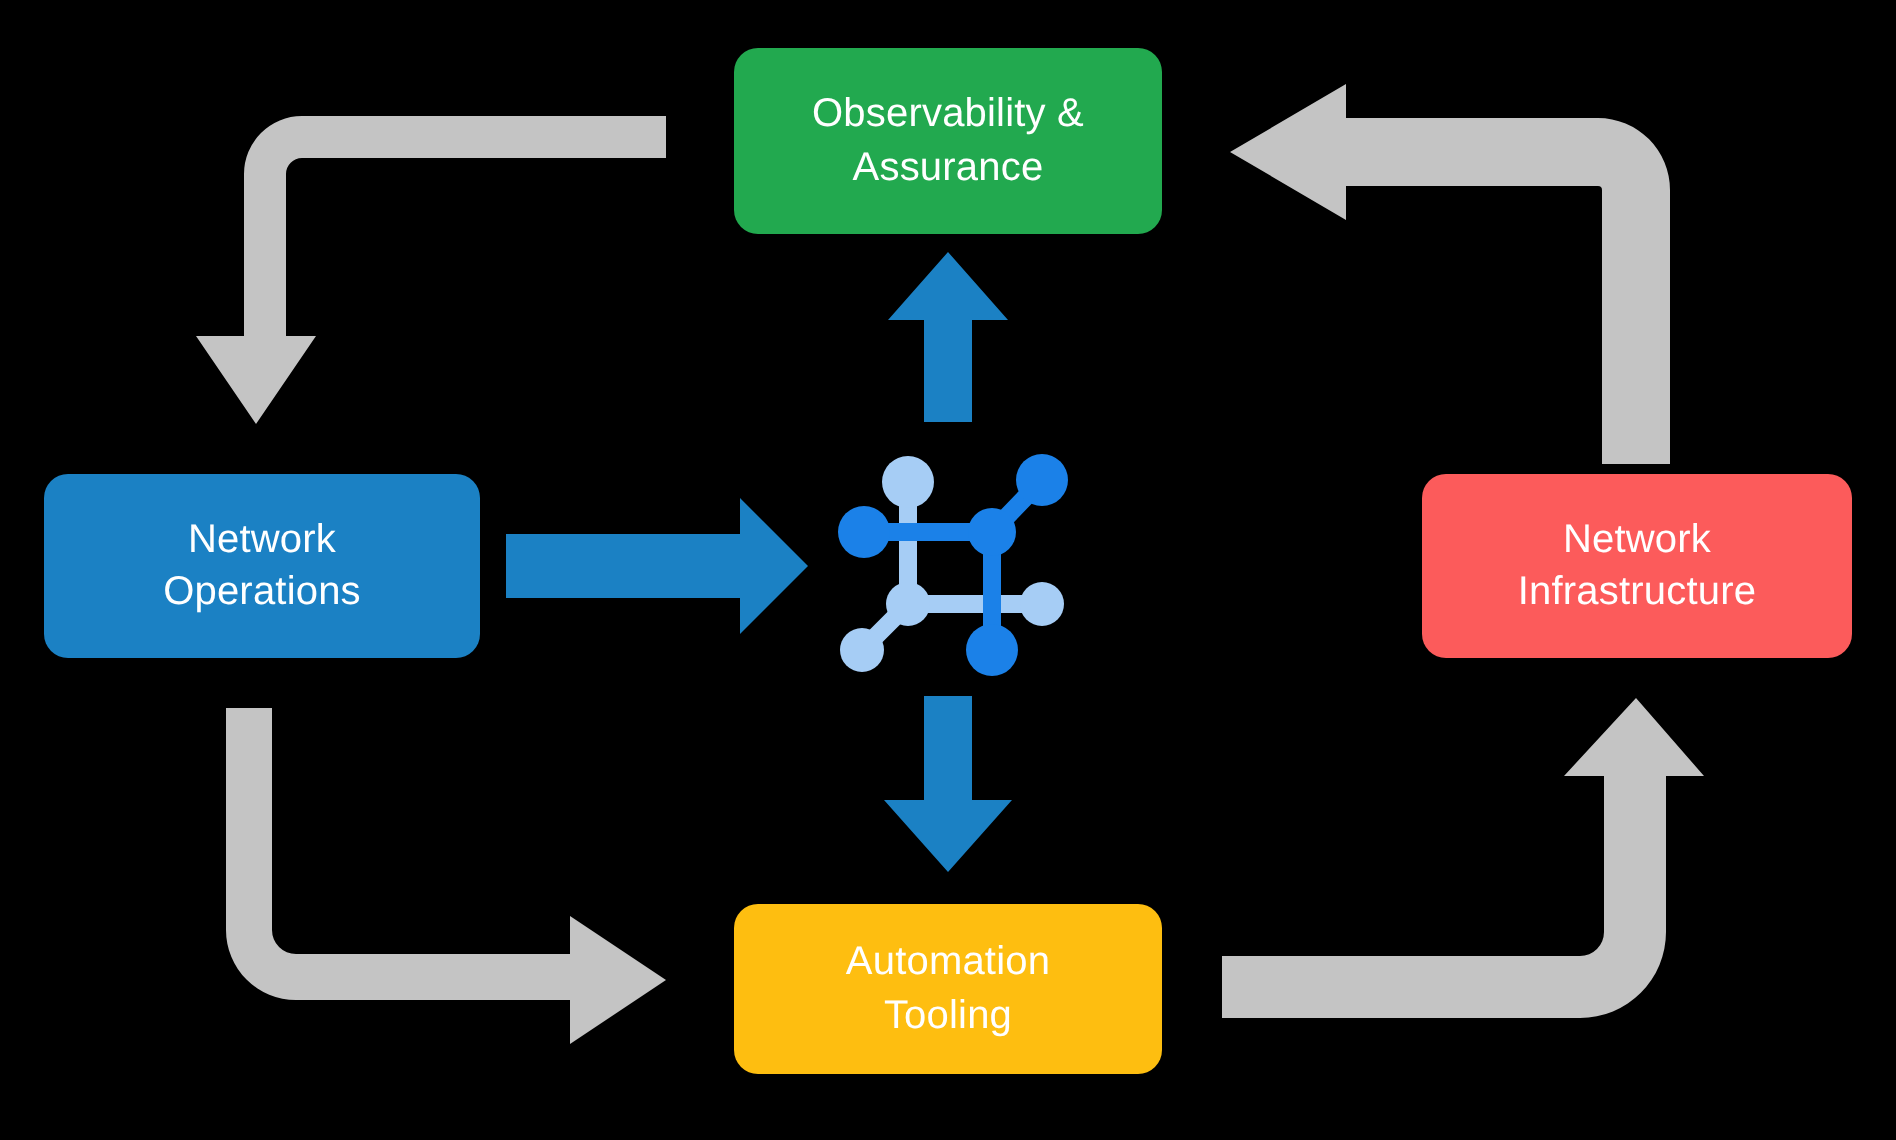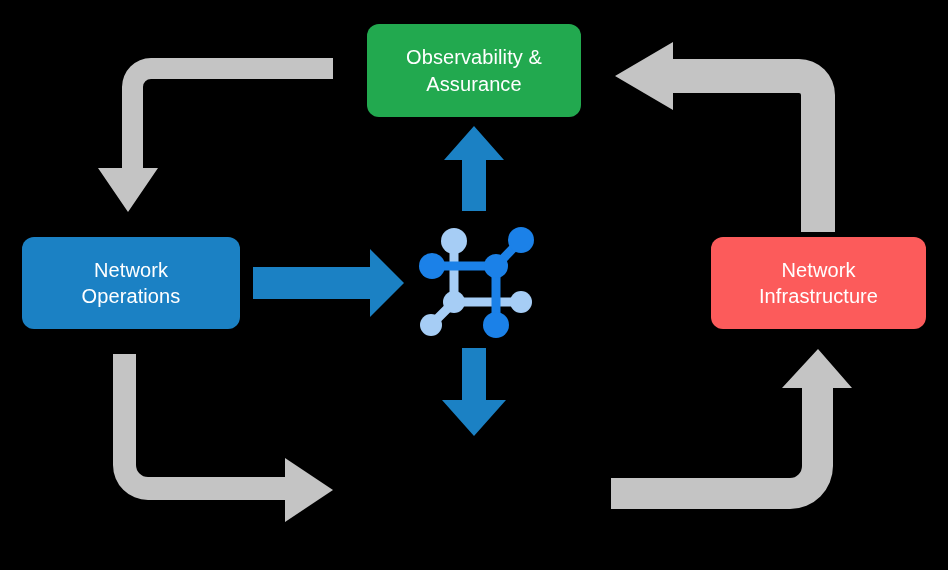--- a/index.html
+++ b/index.html
@@ -151,14 +151,18 @@
   <div class="node-box" id="box-network-operations" style="background:#1B81C4;">
     <span class="node-label">Network
 Operations</span>
   </div>
 
   <div class="node-box" id="box-network-infrastructure" style="background:#FC5B5B;">
     <span class="node-label">Network
 Infrastructure</span>
   </div>
 
+  <div class="node-box" id="box-automation-tooling" style="background:#FEBE10;">
+    <span class="node-label">Automation
+Tooling</span>
+  </div>
 
 </div>
 
 </body></html>

